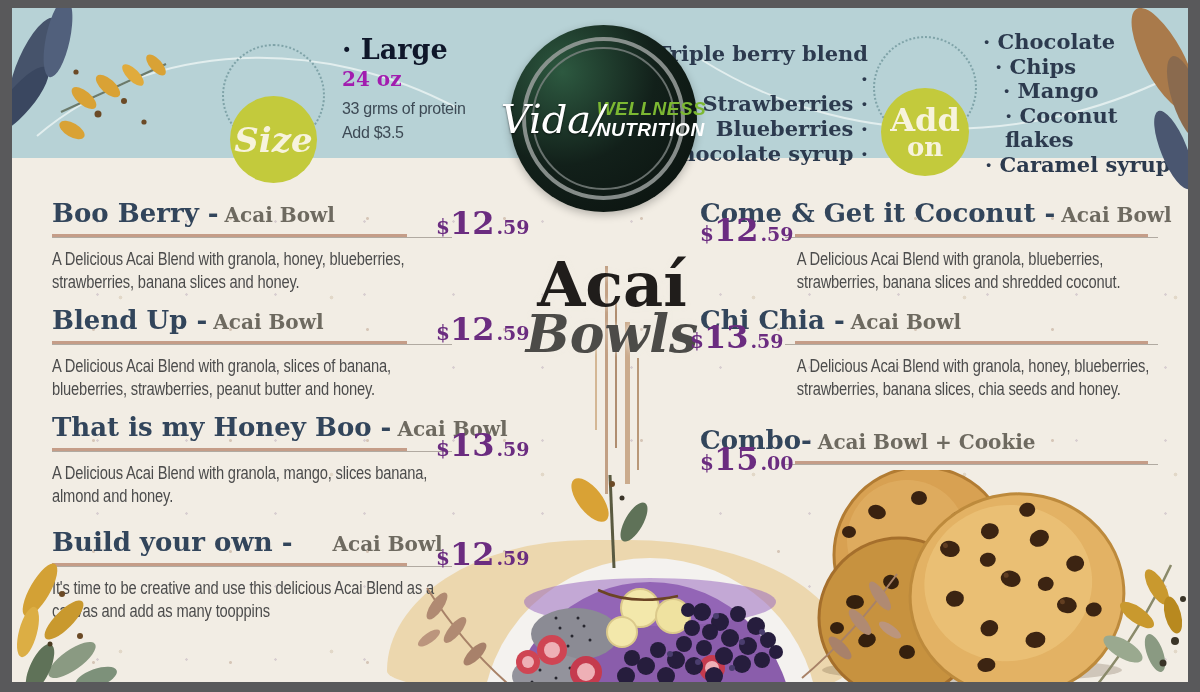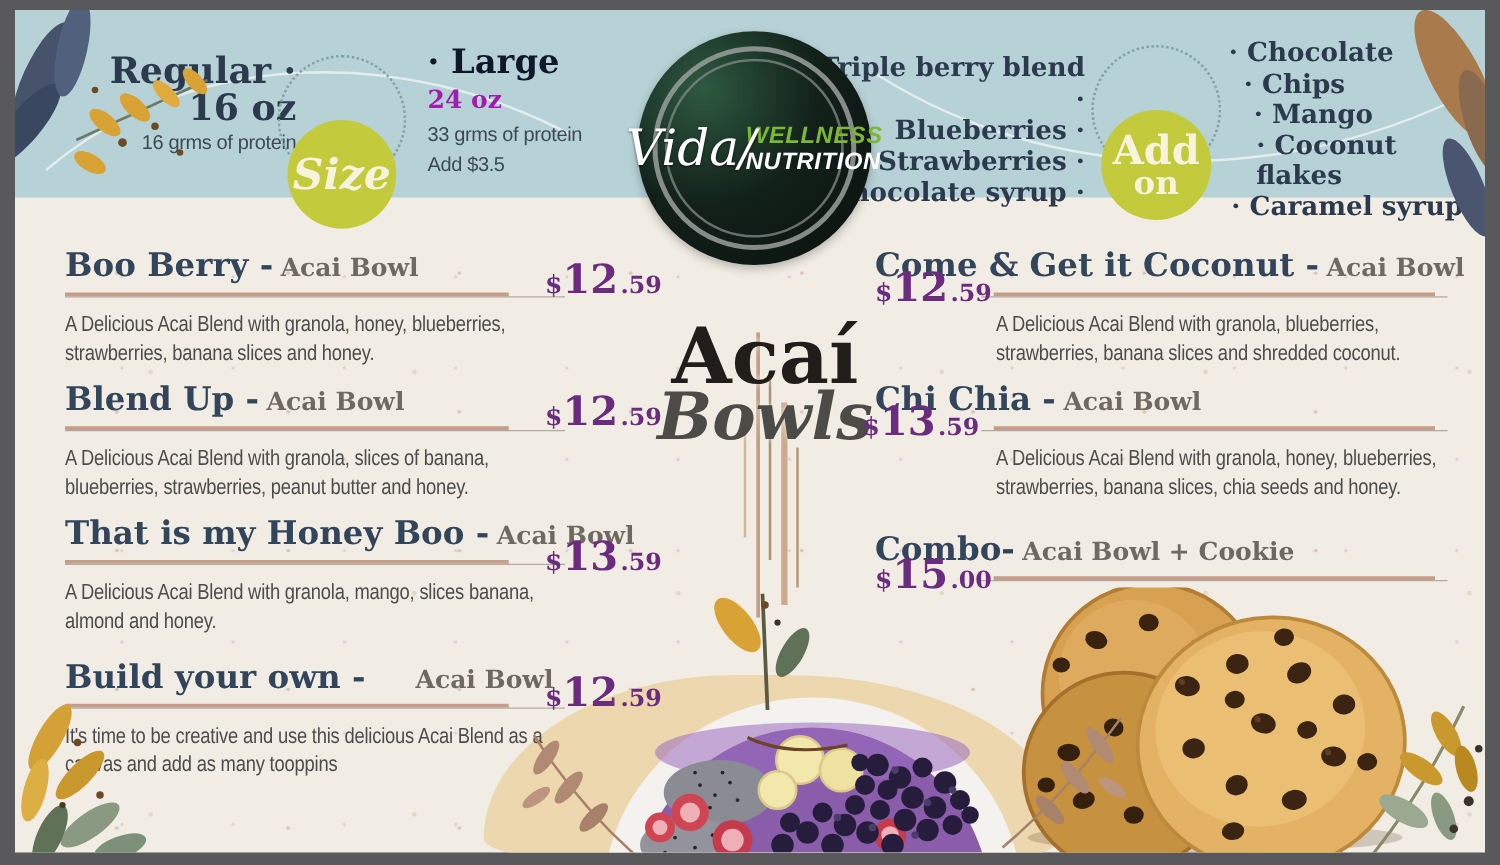--- a/index.html
+++ b/index.html
@@ -108,42 +108,37 @@
 <div class="frame">
  <div class="page">
   <div class="speckles"></div>
 
   <div class="banner">
     <svg class="banner-curves" width="1176" height="150" viewBox="0 0 1176 150">
       <path d="M25,128 C140,30 310,28 445,100" stroke="#e2eeee" stroke-width="2" fill="none"></path>
       <path d="M690,52 C830,140 1010,142 1160,68" stroke="#e2eeee" stroke-width="2" fill="none"></path>
     </svg>
 
-    <div class="size-regular">
-      <div class="big">Regular ·</div>
-      <div class="big">16 oz</div>
-      <div class="prot">16 grms of protein</div>
-    </div>
 
     <div class="badge-ring size-ring"></div>
     <div class="badge-circle size-circle">
       <span>Size</span>
     </div>
 
     <div class="size-large">
       <div class="big">· Large</div>
       <div class="big2">24 oz</div>
       <div class="prot">33 grms of protein</div>
       <div class="prot">Add $3.5</div>
     </div>
 
     <div class="addon-left">
       <div>Triple berry blend ·</div>
+      <div>Strawberries ·</div>
       <div>Blueberries ·</div>
-      <div>Strawberries ·</div>
       <div>Chocolate syrup ·</div>
     </div>
 
     <div class="badge-ring addon-ring"></div>
     <div class="badge-circle addon-circle">
       <span class="t1">Add</span>
       <span class="t2">on</span>
     </div>
 
     <div class="addon-right">

